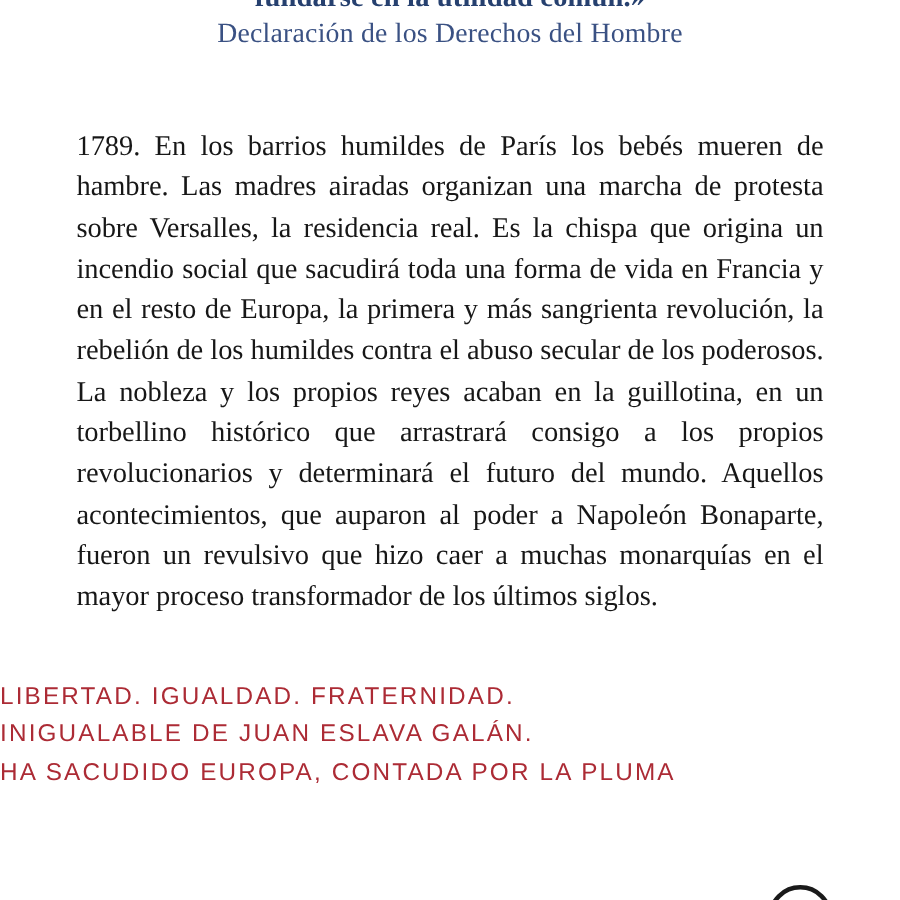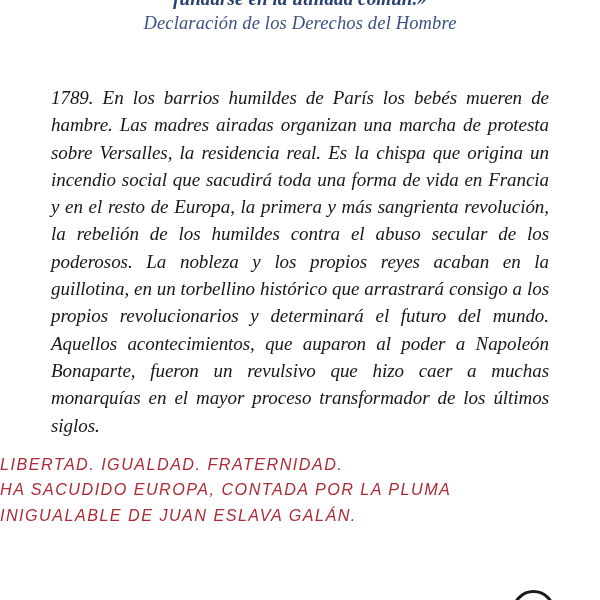--- a/index.html
+++ b/index.html
@@ -15,21 +15,20 @@
     overflow: hidden;
     position: relative;
   }
 
   .page {
     position: relative;
     width: 600px;
     height: 600px;
     background: #ffffff;
     overflow: hidden;
-    font-style: italic;
   }
 
   
   .quote-block {
     position: absolute;
     left: 0;
     top: -13px;
     width: 600px;
     text-align: center;
   }
@@ -128,21 +127,21 @@
   <div class="attribution">
     <div>Declaración de los Derechos del Hombre</div>
   </div>
 
   <div class="body-copy">
     <p>1789. En los barrios humildes de París los bebés mueren de hambre. Las madres airadas organizan una marcha de protesta sobre Versalles, la residencia real. Es la chispa que origina un incendio social que sacudirá toda una forma de vida en Francia y en el resto de Europa, la primera y más sangrienta revolución, la rebelión de los humildes contra el abuso secular de los poderosos. La nobleza y los propios reyes acaban en la guillotina, en un torbellino histórico que arrastrará consigo a los propios revolucionarios y determinará el futuro del mundo. Aquellos acontecimientos, que auparon al poder a Napoleón Bonaparte, fueron un revulsivo que hizo caer a muchas monarquías en el mayor proceso transformador de los últimos siglos.</p>
   </div>
 
   <div class="tagline">
     <div>LIBERTAD. IGUALDAD. FRATERNIDAD.</div>
+    <div>INIGUALABLE DE JUAN ESLAVA GALÁN.</div>
     <div>HA SACUDIDO EUROPA, CONTADA POR LA PLUMA</div>
-    <div>INIGUALABLE DE JUAN ESLAVA GALÁN.</div>
   </div>
 
   <div class="logo-wrap">
     <div class="logo-ring"></div>
   </div>
 
 </div>
 
 </body></html>

